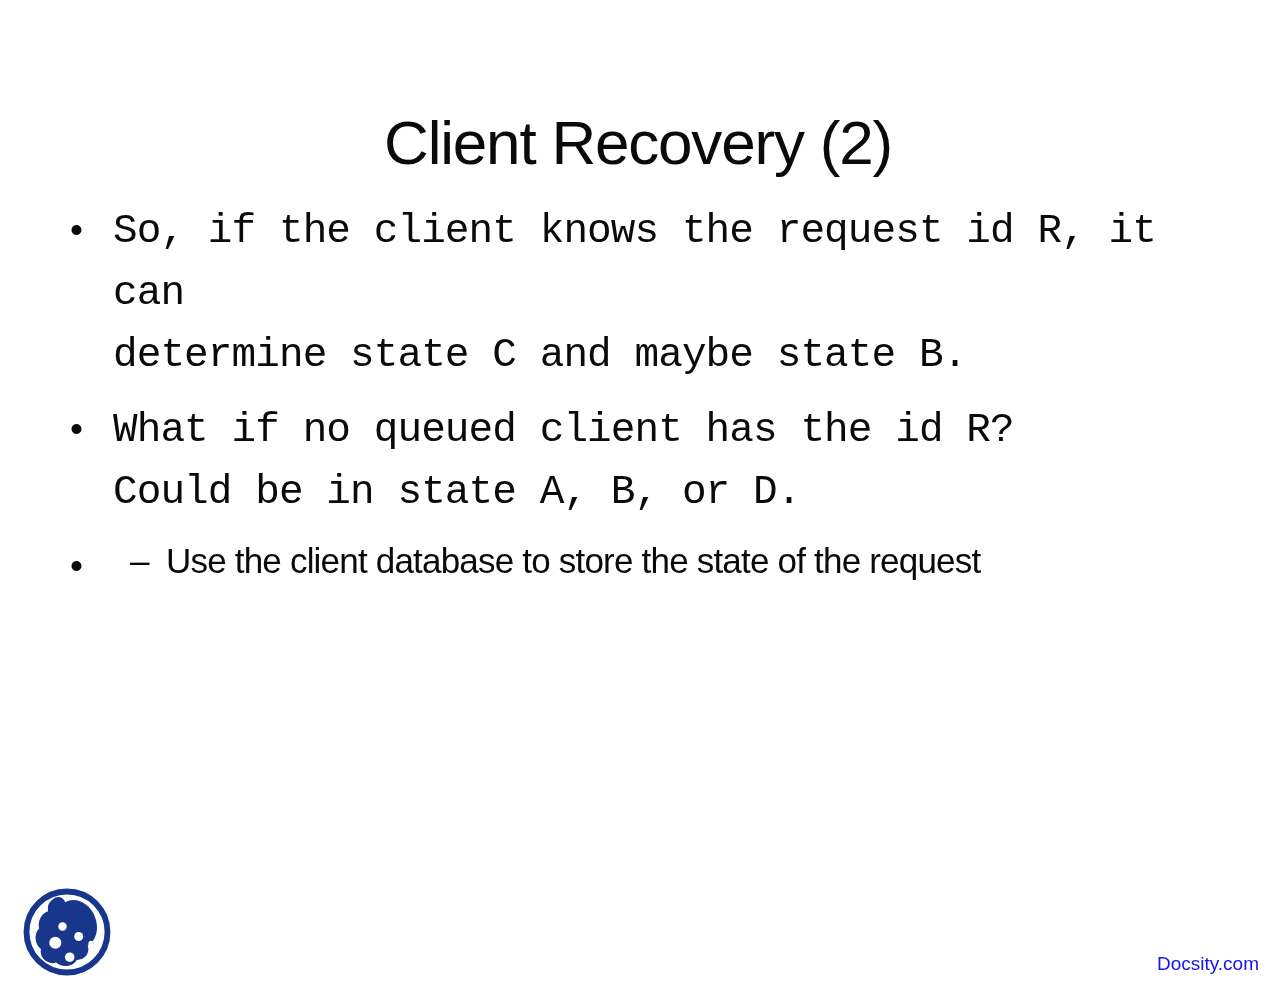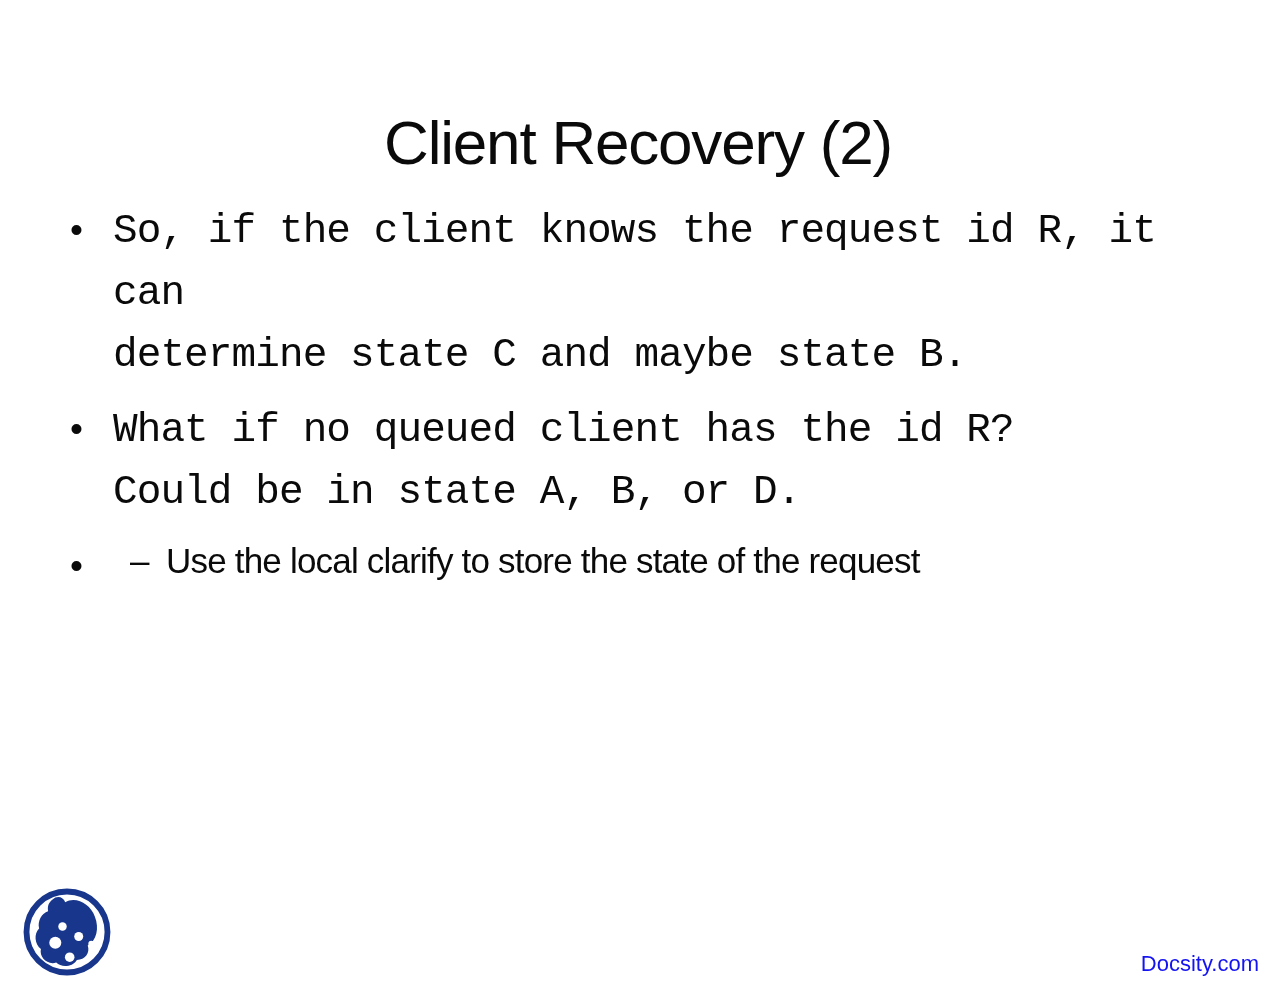--- a/index.html
+++ b/index.html
@@ -76,21 +76,21 @@
     position: absolute;
     left: 22px;
     top: 887px;
     width: 90px;
     height: 90px;
   }
   .watermark {
     position: absolute;
     right: 17px;
     top: 950px;
-    font-size: 22px;
+    font-size: 19px;
     line-height: 28px;
     color: var(--watermark_blue, #1413f1);
     letter-spacing: 0;
   }
 </style>
 </head>
 <body>
 
 <div class="slide">
 
@@ -108,21 +108,21 @@
       <span class="marker">•</span>
       <div class="btext">What if no queued client has the id R?
 Could be in state A, B, or D.</div>
     </div>
 
     <div class="bullet">
       <span class="marker">•</span>
       <div class="sublist">
         <div class="sub">
           <span class="dash">–</span>
-          <div class="stext">Use the local clarify to store the state of the request</div>
+          <div class="stext">Use the client database to store the state of the request</div>
         </div>
       </div>
     </div>
 
   </div>
 
   <svg class="logo" viewBox="0 0 100 100" aria-hidden="true">
     <circle cx="50" cy="50" r="45" fill="none" stroke="#17368c" stroke-width="6.5"></circle>
     <path fill="#17368c" d="M34,14
       C39,9 46,11 48,17

